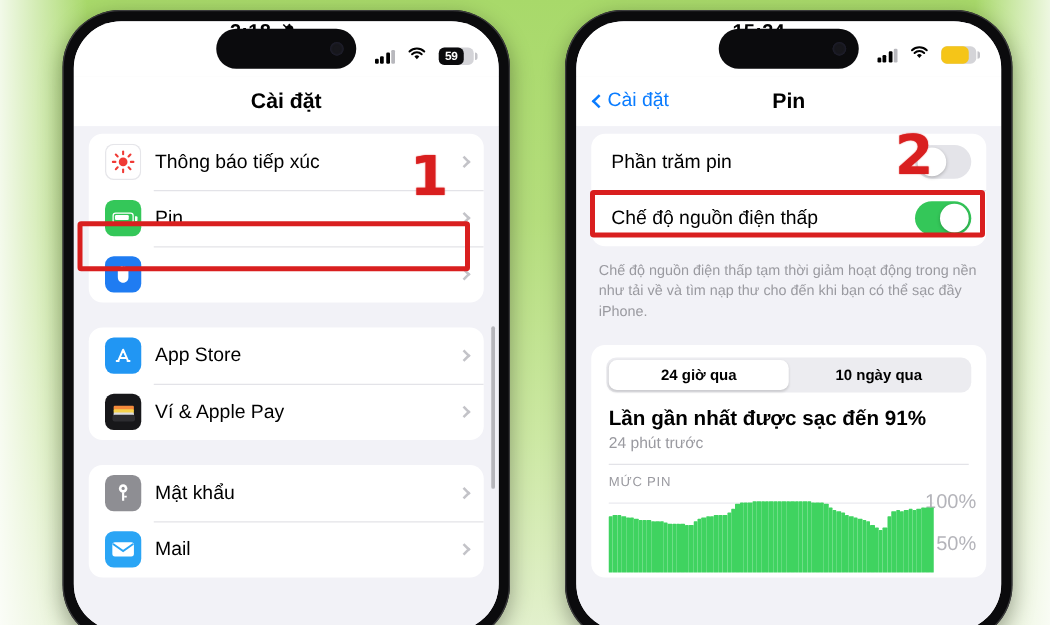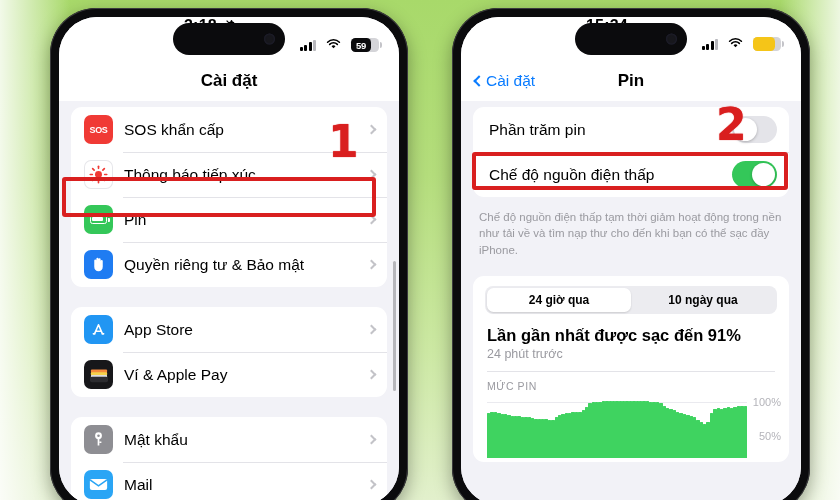--- a/index.html
+++ b/index.html
@@ -243,21 +243,21 @@
     font-size: 12px; font-weight: bold; color: #000;
     border-radius: 6.5px;
   }
   .seg.active { background: #fff; box-shadow: 0 1px 2px rgba(0,0,0,.14); }
   .charge-title { font-size: 16.5px; font-weight: bold; color: #000; padding: 12px 14px 0 14px; }
   .charge-sub { font-size: 12.5px; color: #9a9aa0; padding: 2px 14px 0 14px; }
   .chart-sep { height: 1px; background: #e3e3e8; margin: 10px 14px 0 14px; }
   .chart-label { font-size: 10.5px; color: #9a9aa0; letter-spacing: .6px; padding: 8px 14px 0 14px; }
   .chart-wrap { position: relative; padding: 4px 42px 0 14px; height: 70px; }
   .gridline { position: absolute; left: 14px; right: 42px; height: 1px; background: #eaeaef; }
-  .axis-lab { position: absolute; right: 8px; font-size: 11px; color: #b4b4ba; transform: translateY(-50%); }
+  .axis-lab { position: absolute; right: 8px; font-size: 16px; color: #b4b4ba; transform: translateY(-50%); }
   .bars-chart { position: relative; display: flex; align-items: flex-end; gap: 0px; height: 62px; }
   .bars-chart span { flex: 1; background: #3fd360; border-radius: .5px; }
 
   
   .scrollbar {
     position: absolute; right: 3px; top: 160px;
     width: 3px; height: 130px;
     background: #b6b6bb; border-radius: 2px;
     z-index: 6;
   }
@@ -324,25 +324,20 @@
         </div>
       </div>
 
       <div class="navbar">
         <div class="nav-title">Cài đặt</div>
       </div>
 
       <div class="content">
 
         <div class="group flush-top">
-          <div class="row">
-            <span class="ic sos">SOS</span>
-            <span class="row-label">SOS khẩn cấp</span>
-            <span class="chev"></span>
-          </div>
           <div class="row">
             <span class="ic exposure">
               <svg width="19" height="19" viewBox="0 0 24 24">
                   <circle cx="12" cy="12" r="4.4" fill="#f03a35"></circle>
                   <g stroke="#f03a35" stroke-width="2.1" stroke-linecap="round">
                     <path d="M12 1.6v2.6"></path>
                     <path d="M12 19.8v2.6"></path>
                     <path d="M1.6 12h2.6"></path>
                     <path d="M19.8 12h2.6"></path>
                     <path d="M4.6 4.6l1.9 1.9"></path>
@@ -361,21 +356,20 @@
               </span>
             <span class="row-label">Pin</span>
             <span class="chev"></span>
           </div>
           <div class="row">
             <span class="ic privacy">
               <svg width="17" height="17" viewBox="0 0 24 24">
                   <path d="M6 13V6.5a1.5 1.5 0 0 1 3 0V11V4a1.5 1.5 0 0 1 3 0v7V4.6a1.5 1.5 0 0 1 3 0V11V7.2a1.5 1.5 0 0 1 3 0V15c0 4-2.6 6.5-6 6.5S6 19 6 15z" fill="#fff"></path>
                 </svg>
             </span>
-            <span class="row-label">Quyền riêng tư &amp; Bảo mật</span>
             <span class="chev"></span>
           </div>
         </div>
 
         <div class="group">
           <div class="row">
             <span class="ic appstore">
               <svg width="19" height="19" viewBox="0 0 24 24">
                   <path d="M7 17.5 12 6l5 11.5M8.8 14.3h6.4M5.5 17.5h2M16.5 17.5h2" stroke="#fff" stroke-width="2" fill="none" stroke-linecap="round" stroke-linejoin="round"></path>
                 </svg>

